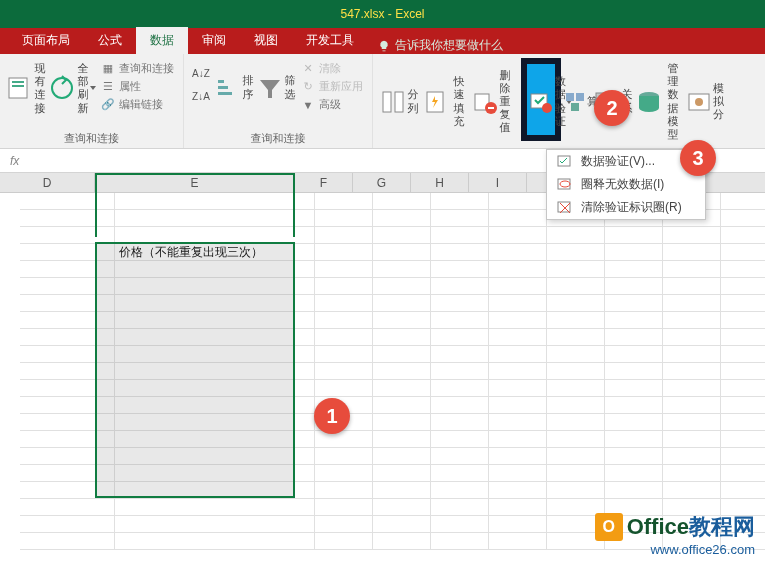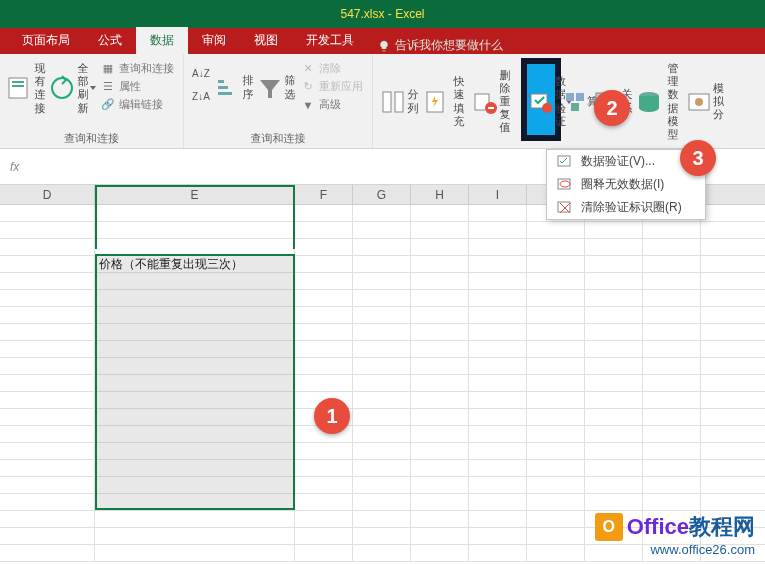--- a/index.html
+++ b/index.html
@@ -28,47 +28,47 @@
     .small-item .si-icon { width: 14px; height: 14px; display: inline-flex; align-items: center; justify-content: center; }
     .small-item.disabled { color: #bbb; }
     
     .sort-icons { display: flex; flex-direction: column; gap: 1px; padding-top: 4px; }
     .sort-btn { width: 22px; height: 22px; border: 1px solid transparent; display: flex; align-items: center; justify-content: center; font-size: 10px; color: #555; cursor: pointer; }
     
     .dropdown-menu { position: absolute; top: 95px; left: 546px; width: 160px; background: #fff; border: 1px solid #c6c6c6; box-shadow: 2px 2px 6px rgba(0,0,0,0.2); z-index: 10; }
     .menu-item { display: flex; align-items: center; gap: 8px; padding: 3px 10px; font-size: 12px; color: #444; cursor: pointer; }
     .menu-icon { width: 16px; height: 16px; display: inline-flex; align-items: center; justify-content: center; }
     
-    .formula-bar { height: 36px; border-bottom: 1px solid #d4d4d4; display: flex; align-items: center; padding-left: 4px; }
+    .formula-bar { height: 24px; border-bottom: 1px solid #d4d4d4; display: flex; align-items: center; padding-left: 4px; }
     .fx { font-style: italic; color: #888; font-size: 12px; padding: 0 6px; }
     
     .sheet { position: relative; }
     .col-headers { display: flex; height: 20px; background: #e6e6e6; border-bottom: 1px solid #ccc; }
     .col-h { border-right: 1px solid #ccc; text-align: center; font-size: 12px; color: #555; line-height: 20px; }
     .col-h.d { width: 95px; }
     .col-h.e { width: 200px; }
     .col-h.other { width: 58px; }
     
-    .grid { position: relative; }
+    .grid { position: relative; margin-left: 20px; }
     .row { display: flex; height: 17px; border-bottom: 1px solid #e0e0e0; }
     .cell { border-right: 1px solid #e0e0e0; font-size: 12px; padding: 0 4px; line-height: 17px; }
     .cell.d { width: 95px; }
     .cell.e { width: 200px; }
     .cell.other { width: 58px; }
     
     .selection { position: absolute; left: 95px; top: 69px; width: 200px; height: 256px; border: 2px solid #107c41; background: rgba(128,128,128,0.18); pointer-events: none; }
     .e-outline { position: absolute; left: 95px; top: 0; width: 200px; height: 64px; border-left: 2px solid #107c41; border-right: 2px solid #107c41; border-top: 2px solid #107c41; pointer-events: none; }
     
     .callout { position: absolute; width: 36px; height: 36px; border-radius: 50%; background: #e74c3c; color: #fff; font-size: 20px; font-weight: bold; display: flex; align-items: center; justify-content: center; box-shadow: 0 2px 4px rgba(0,0,0,0.3); z-index: 20; }
     
     .watermark { position: absolute; bottom: 8px; right: 10px; text-align: right; z-index: 5; }
     .wm-title { display: flex; align-items: center; justify-content: flex-end; gap: 4px; }
     .wm-logo { width: 28px; height: 28px; background: #f39c12; display: flex; align-items: center; justify-content: center; color: #fff; font-weight: bold; font-size: 16px; border-radius: 3px; }
     .wm-text1 { font-size: 22px; font-weight: bold; }
-    .wm-office { color: #6d28d9; }
+    .wm-office { color: #14532d; }
     .wm-net { color: #1a5d9c; }
     .wm-url { font-size: 13px; color: #1a5d9c; }
     
     .arrow-down { display: inline-block; width: 0; height: 0; border-left: 3px solid transparent; border-right: 3px solid transparent; border-top: 4px solid #666; }
   </style>
 </head>
 <body>
 
 <div class="titlebar">547.xlsx - Excel</div>
 

